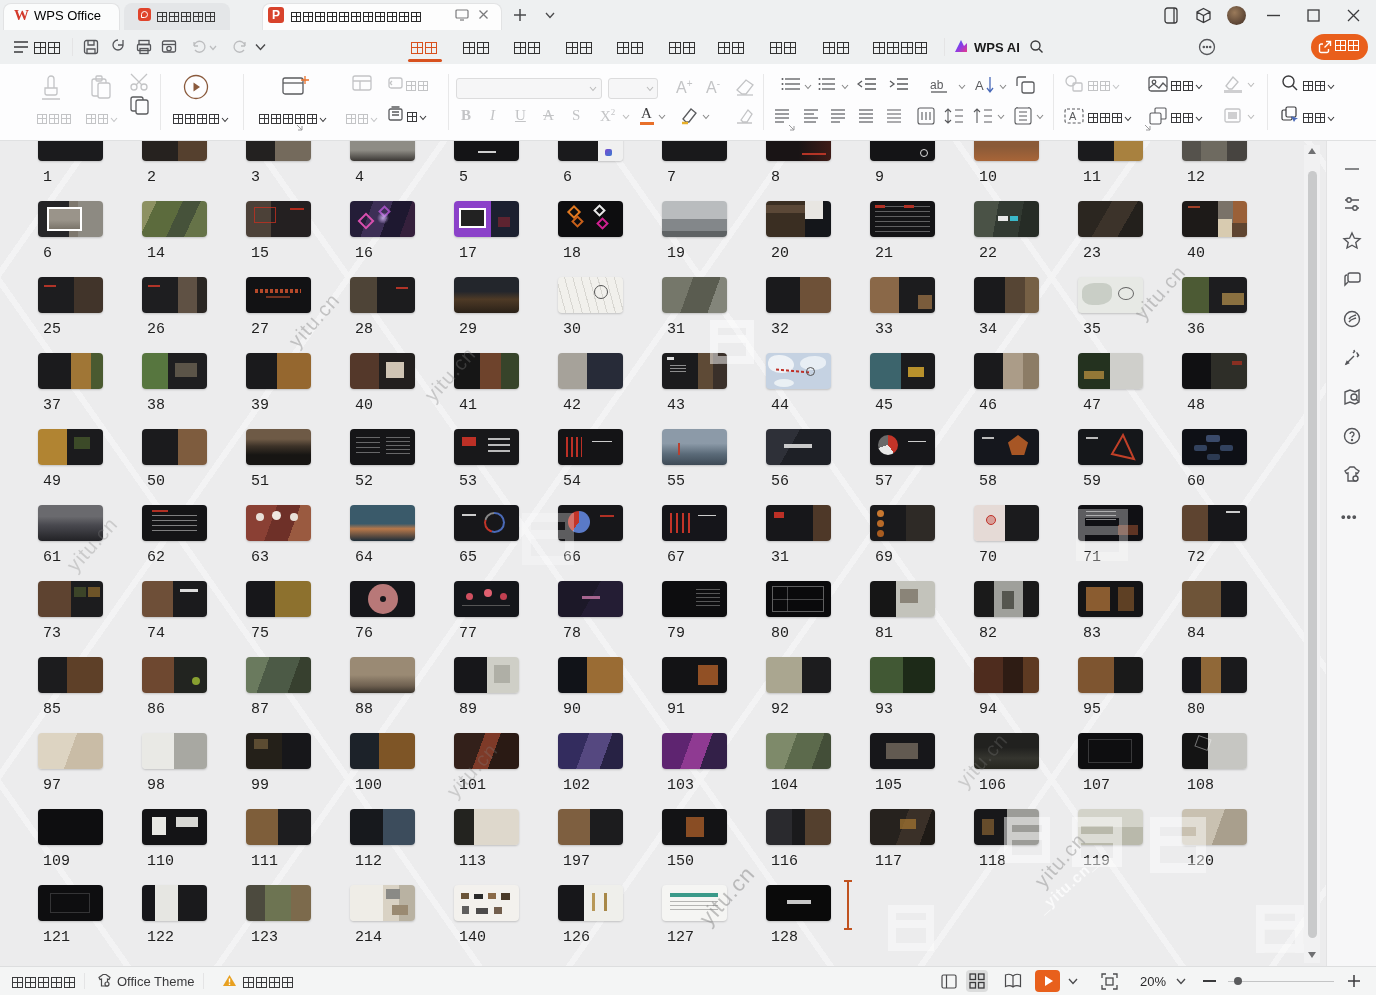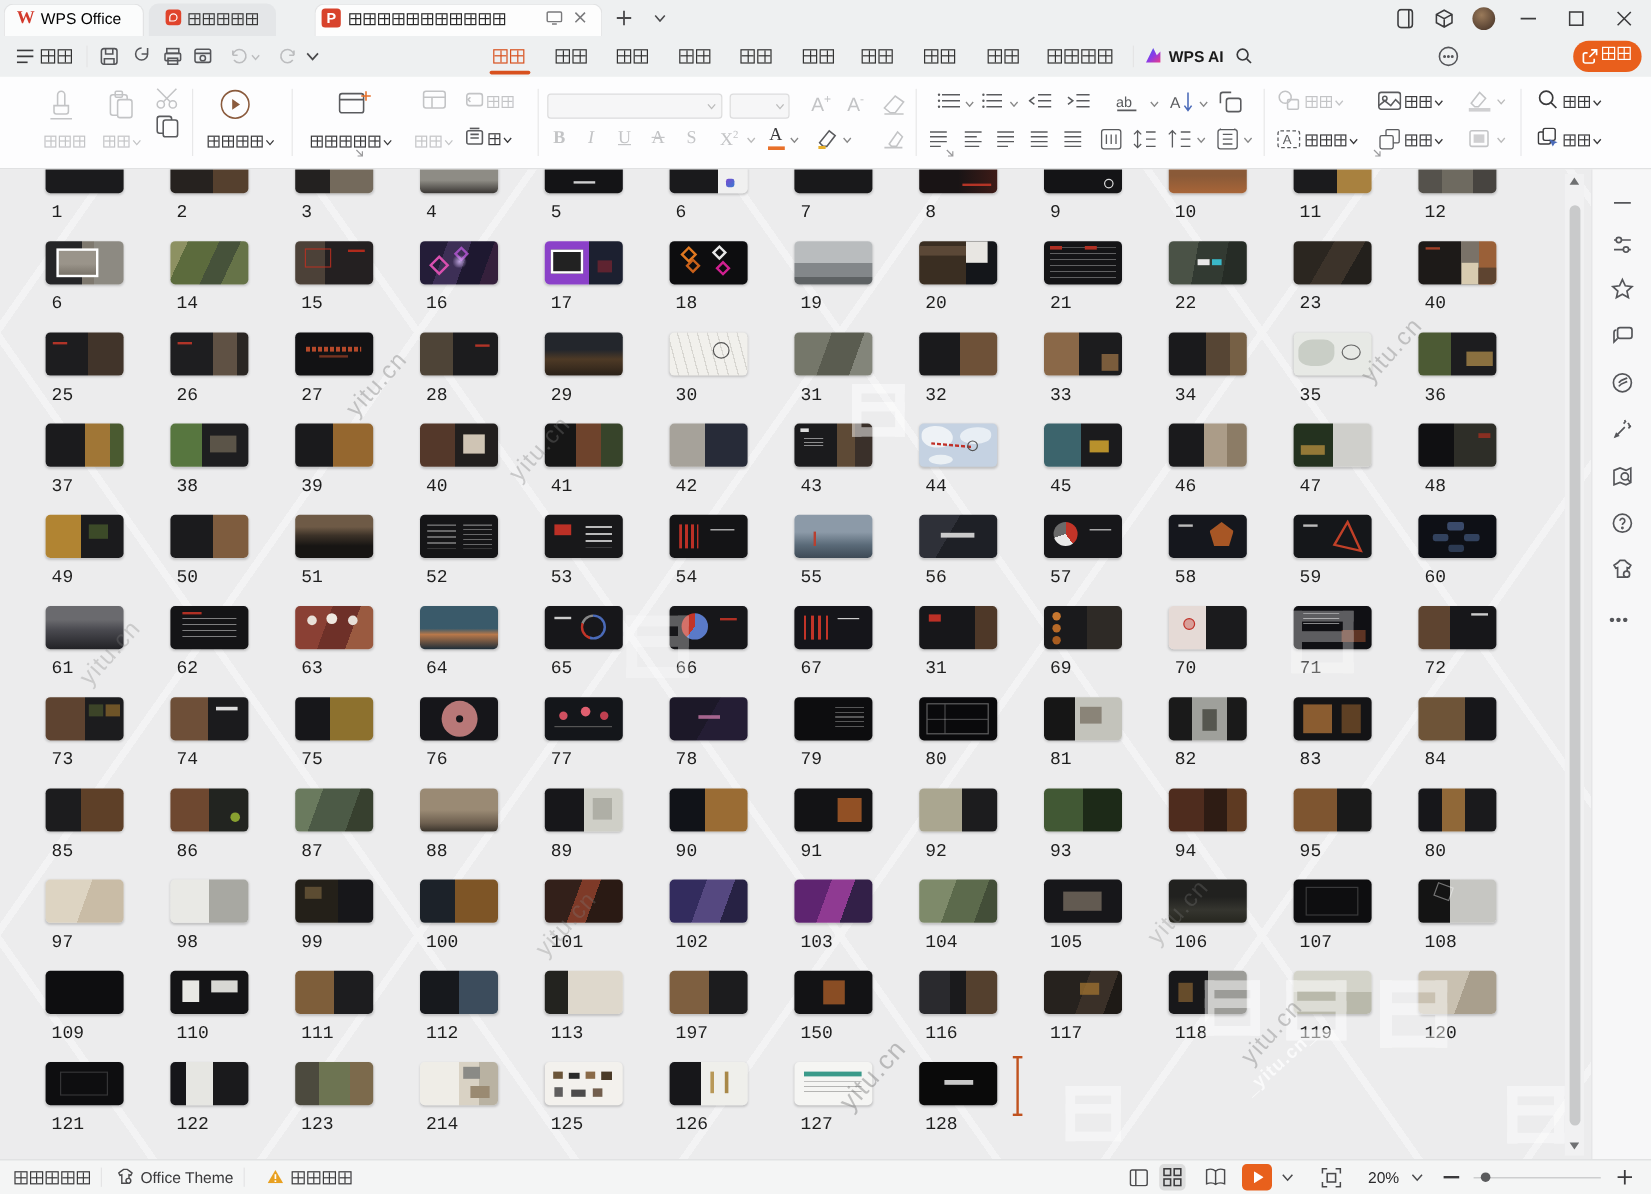--- a/index.html
+++ b/index.html
@@ -463,21 +463,21 @@
 <div class="lbl" style="left:355px;top:788px">214</div>
 <div class="th" style="left:454px;top:744px;background:#f3f1ed">
       <b class="abs" style="left:7px;top:8px;width:8px;height:6px;background:#6a5438"></b>
       <b class="abs" style="left:20px;top:9px;width:9px;height:5px;background:#2a2a2a"></b>
       <b class="abs" style="left:34px;top:8px;width:8px;height:6px;background:#8a6a48"></b>
       <b class="abs" style="left:47px;top:8px;width:9px;height:7px;background:#4a3a28"></b>
       <b class="abs" style="left:8px;top:21px;width:7px;height:8px;background:#3a3a3a;opacity:.8"></b>
       <b class="abs" style="left:22px;top:23px;width:12px;height:6px;background:#2e2e2e;opacity:.85"></b>
       <b class="abs" style="left:40px;top:22px;width:8px;height:7px;background:#5a4430;opacity:.85"></b>
     </div>
-<div class="lbl" style="left:459px;top:788px">125</div>
+<div class="lbl" style="left:459px;top:788px">140</div>
 <div class="th" style="left:558px;top:744px;background:linear-gradient(90deg,#17171a 0 40%,#efefeb 40% 100%)">
       <b class="abs" style="left:34px;top:8px;width:3px;height:18px;background:#b89858"></b>
       <b class="abs" style="left:46px;top:8px;width:3px;height:18px;background:#a88848"></b>
     </div>
 <div class="lbl" style="left:563px;top:788px">126</div>
 <div class="th" style="left:662px;top:744px;background:#f5f5f3">
       <b class="abs" style="left:8px;top:8px;width:48px;height:4px;background:#3a9a8a"></b>
       <b class="abs" style="left:8px;top:16px;width:48px;height:12px;background:repeating-linear-gradient(180deg,rgba(60,60,60,.35) 0 1px,transparent 1px 4px)"></b>
     </div>
 <div class="lbl" style="left:667px;top:788px">127</div>

